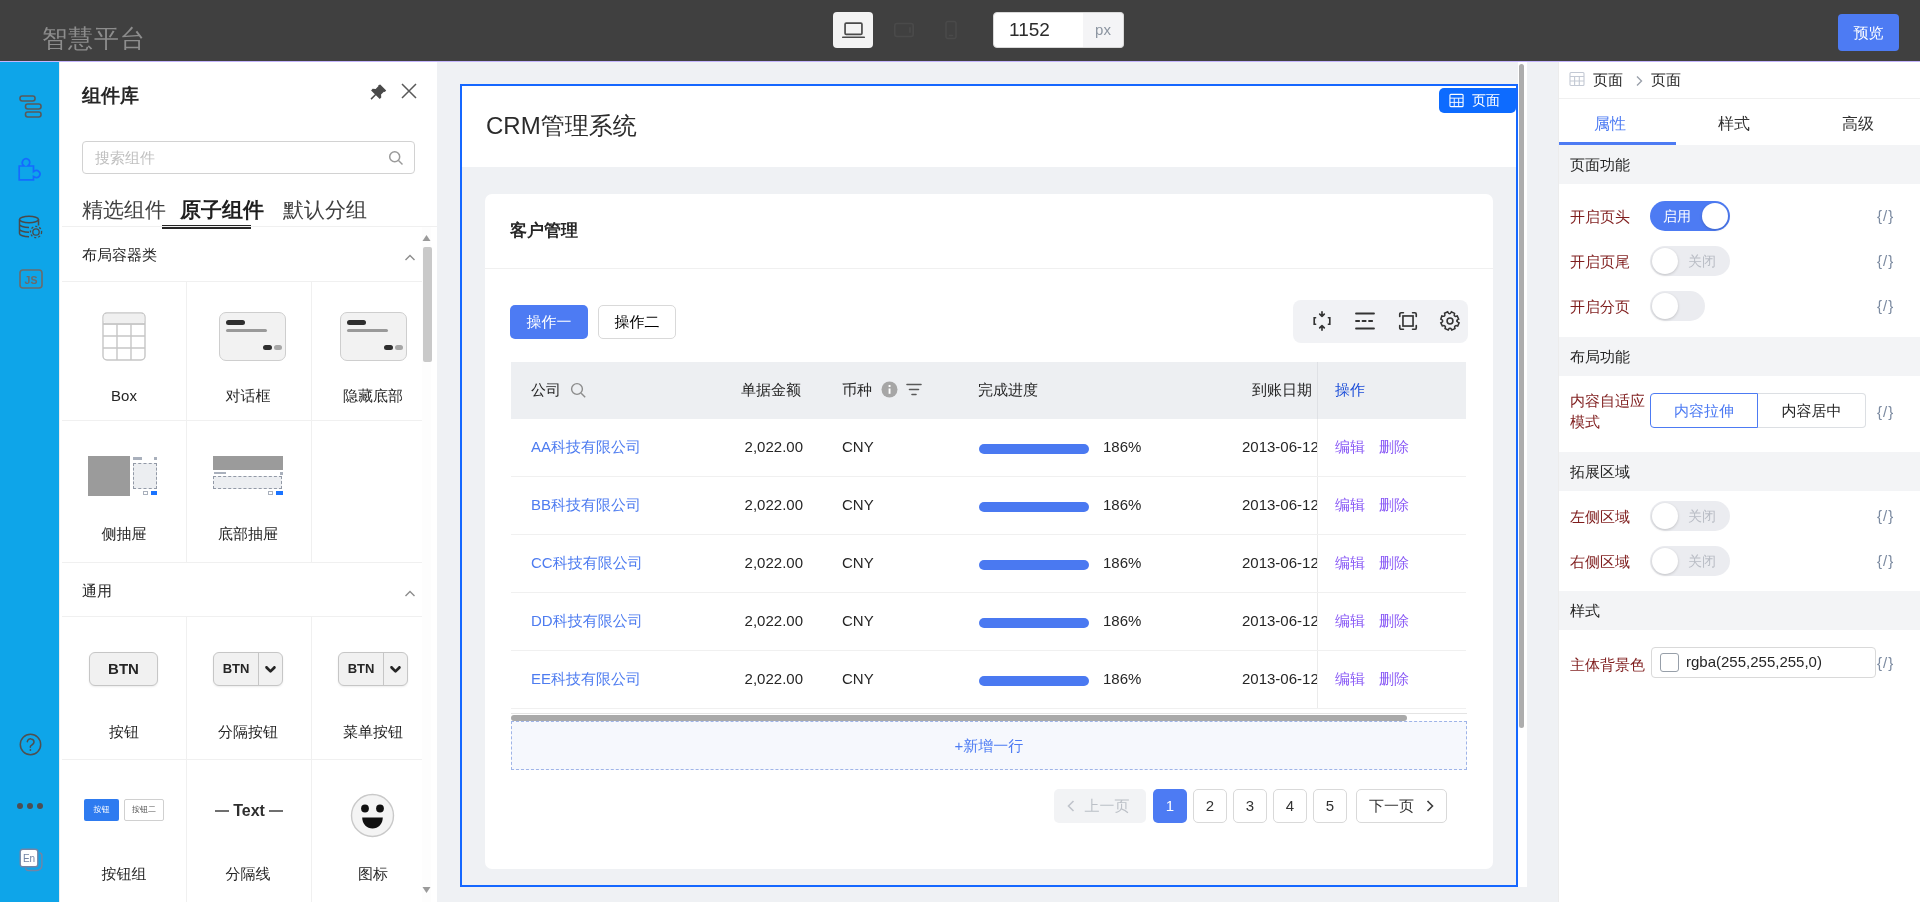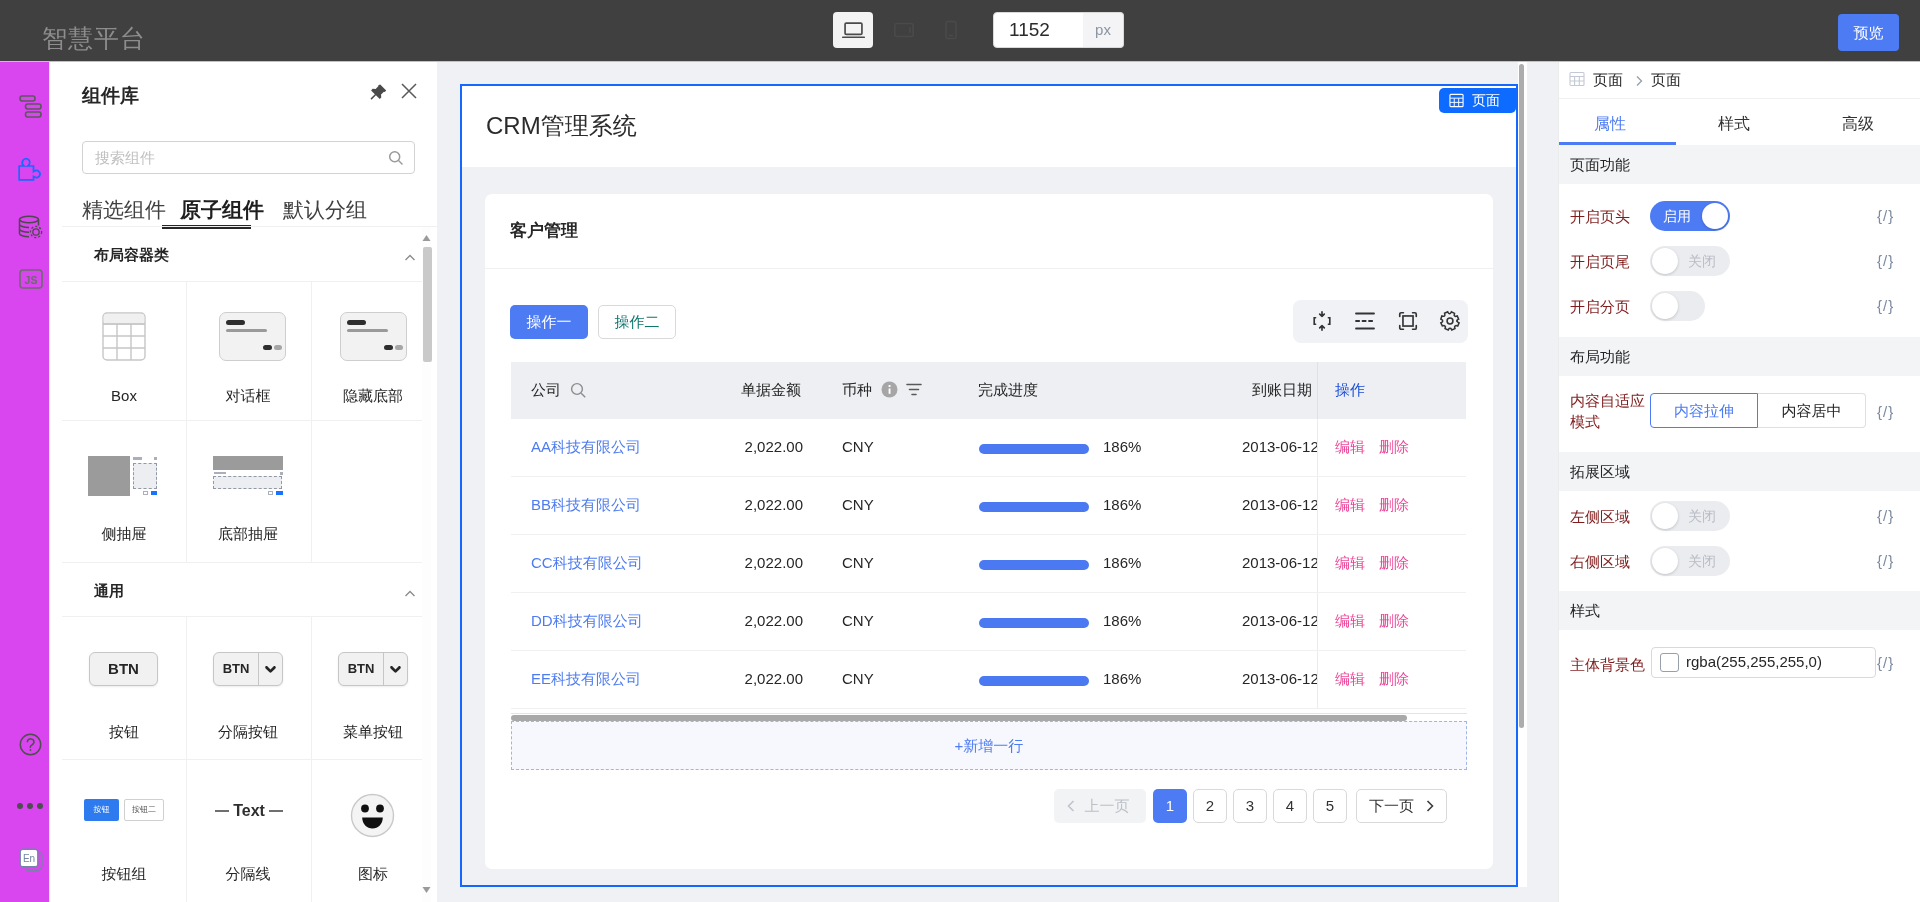--- a/index.html
+++ b/index.html
@@ -9,63 +9,63 @@
 #topbar{position:absolute;left:0;top:0;width:1920px;height:62px;background:#404040;border-bottom:1px solid #c4b5fd}
 #logo{position:absolute;left:42px;top:22px;font-size:25px;color:#8d8d8d;letter-spacing:1px}
 .devbtn{position:absolute;top:12px;height:36px;display:flex;align-items:center;justify-content:center}
 #dev1{left:833px;width:40px;background:#f3f3f3;border-radius:4px}
 #dev2{left:886px;width:36px}
 #dev3{left:933px;width:36px}
 #pxinput{position:absolute;left:993px;top:12px;width:91px;height:36px;border:1px solid #d9d9d9;border-radius:4px 0 0 4px;background:#fff;font-size:19px;color:#2b2b2b;line-height:34px;padding-left:15px}
 #pxaddon{position:absolute;left:1083px;top:12px;width:41px;height:36px;border:1px solid #d9d9d9;border-left:none;border-radius:0 4px 4px 0;background:#f4f4f6;font-size:15px;color:#8c95a1;text-align:center;line-height:34px}
 #preview{position:absolute;left:1838px;top:14px;width:61px;height:37px;background:#4d7bf3;border-radius:4px;color:#fff;font-size:15px;text-align:center;line-height:37px}
 
-#rail{position:absolute;left:0;top:62px;width:50px;height:840px;background:#d946ef;border-right:1px solid #ececec}
+#rail{position:absolute;left:0;top:62px;width:60px;height:840px;background:#0ea5e9;border-right:1px solid #ececec}
 
 #panel{position:absolute;left:62px;top:62px;width:375px;height:840px;background:#fff}
 #paneltitle{position:absolute;left:20px;top:21px;font-size:19px;font-weight:bold;color:#262626}
 #searchbox{position:absolute;left:20px;top:79px;width:333px;height:33px;border:1px solid #d2d2d2;border-radius:4px;font-size:15px;color:#c0c0c0;line-height:31px;padding-left:12px}
 .ptab{position:absolute;top:134px;font-size:21px;color:#404040}
 #ptab2{font-weight:bold;color:#1f1f1f}
 #ptabline{position:absolute;left:100px;top:163px;width:89px;height:4px;background:#262626}
 #paneldiv{position:absolute;left:0;top:164px;width:375px;height:1px;background:#f0f0f0}
-.sechead{position:absolute;left:32px;font-size:15px;font-weight:bold;color:#262626}
+.sechead{position:absolute;left:20px;font-size:15px;font-weight:normal;color:#262626}
 .chev{position:absolute;left:342px;width:12px;height:12px}
 .gline{position:absolute;background:#f0f0f0}
 .cell-label{position:absolute;width:124px;text-align:center;font-size:15px;color:#262626}
 
 #pscroll{position:absolute;left:360px;top:165px;width:9px;height:675px;background:#fdfdfd}
 #pthumb{position:absolute;left:360.5px;top:185px;width:9px;height:115px;background:#c9c9c9;border-radius:2px}
 
 #canvas{position:absolute;left:437px;top:62px;width:1121px;height:840px;background:#eff1f4}
 #page{position:absolute;left:23px;top:22px;width:1058px;height:803px;border:2px solid #1567ff;background:#eff1f4}
 #pagetag{position:absolute;right:0px;top:2px;width:77px;height:25px;background:#0d6bff;border-radius:5px 0 5px 5px;color:#fff;font-size:14px;z-index:9}
 #pageheader{position:absolute;left:0;top:0;width:1054px;height:81px;background:#fff}
 #pagetitle{position:absolute;left:24px;top:24px;font-size:24px;color:#2b2b2b}
 #card{position:absolute;left:23px;top:108px;width:1008px;height:675px;background:#fff;border-radius:7px}
 #cardtitle{position:absolute;left:25px;top:25px;font-size:17px;font-weight:bold;color:#262626}
 #cardhd{position:absolute;left:0;top:74px;width:1008px;height:1px;background:#f0f0f0}
 .opbtn{position:absolute;top:111px;height:34px;border-radius:5px;font-size:15px;text-align:center;line-height:32px}
 #op1{left:25px;width:78px;background:#4d7bf3;color:#fff;line-height:34px}
-#op2{left:113px;width:78px;background:#fff;border:1px solid #d9d9d9;color:#0f766e}
+#op2{left:113px;width:78px;background:#fff;border:1px solid #d9d9d9;color:#000000}
 #toolicons{position:absolute;left:808px;top:106px;width:175px;height:43px;background:#f1f2f5;border-radius:8px}
 
 #table{position:absolute;left:26px;top:168px;width:955px}
 #thead{position:absolute;left:0;top:0;width:955px;height:57px;background:#edeff2;font-size:15px;color:#262626}
 .trow{position:absolute;left:0;width:955px;height:58px;border-bottom:1px solid #f0f0f0;font-size:15px;color:#262626}
 .trow>span{top:19px}
 .opcol a{position:absolute;top:19px}
 .comp{position:absolute;left:20px;color:#4e7cf0}
 .amt{position:absolute;left:180px;width:112px;text-align:right}
 .cny{position:absolute;left:331px}
 .pbar{position:absolute;left:468px;width:110px;height:10px;background:#4a79f1;border-radius:5px;top:25px}
 .pct{position:absolute;left:592px}
 .dt{position:absolute;left:731px;width:95px;text-align:left;white-space:nowrap}
 .opcol{position:absolute;left:806px;top:0;width:149px;height:100%;background:#fff;border-left:1px solid #ebebeb}
-.opcol a{color:#ec4899;text-decoration:none}
+.opcol a{color:#8b5cf6;text-decoration:none}
 #fixhead{position:absolute;left:806px;top:0;width:149px;height:57px;background:#edeff2;border-left:1px solid #dfe1e5}
 
 #hscroll{position:absolute;left:26px;top:519px;width:956px;height:8px;background:#fff;border-top:1px solid #e4e4e4}
 #hthumb{position:absolute;left:0px;top:1.5px;width:896px;height:6.5px;background:#a9a9a9;border-radius:3px}
 #addrow{position:absolute;left:26px;top:527px;width:956px;height:49px;background:#f6f8fd;border:1px dashed #9fb4e8;color:#4d7bf3;font-size:15px;text-align:center;line-height:47px}
 
 #pager{position:absolute;left:0;top:595px;width:1008px;height:34px}
 .pbtn{position:absolute;top:0;height:34px;border-radius:5px;font-size:15px;text-align:center}
 
 #vtrack{position:absolute;left:1081px;top:0px;width:9px;height:825px;background:#fff}

